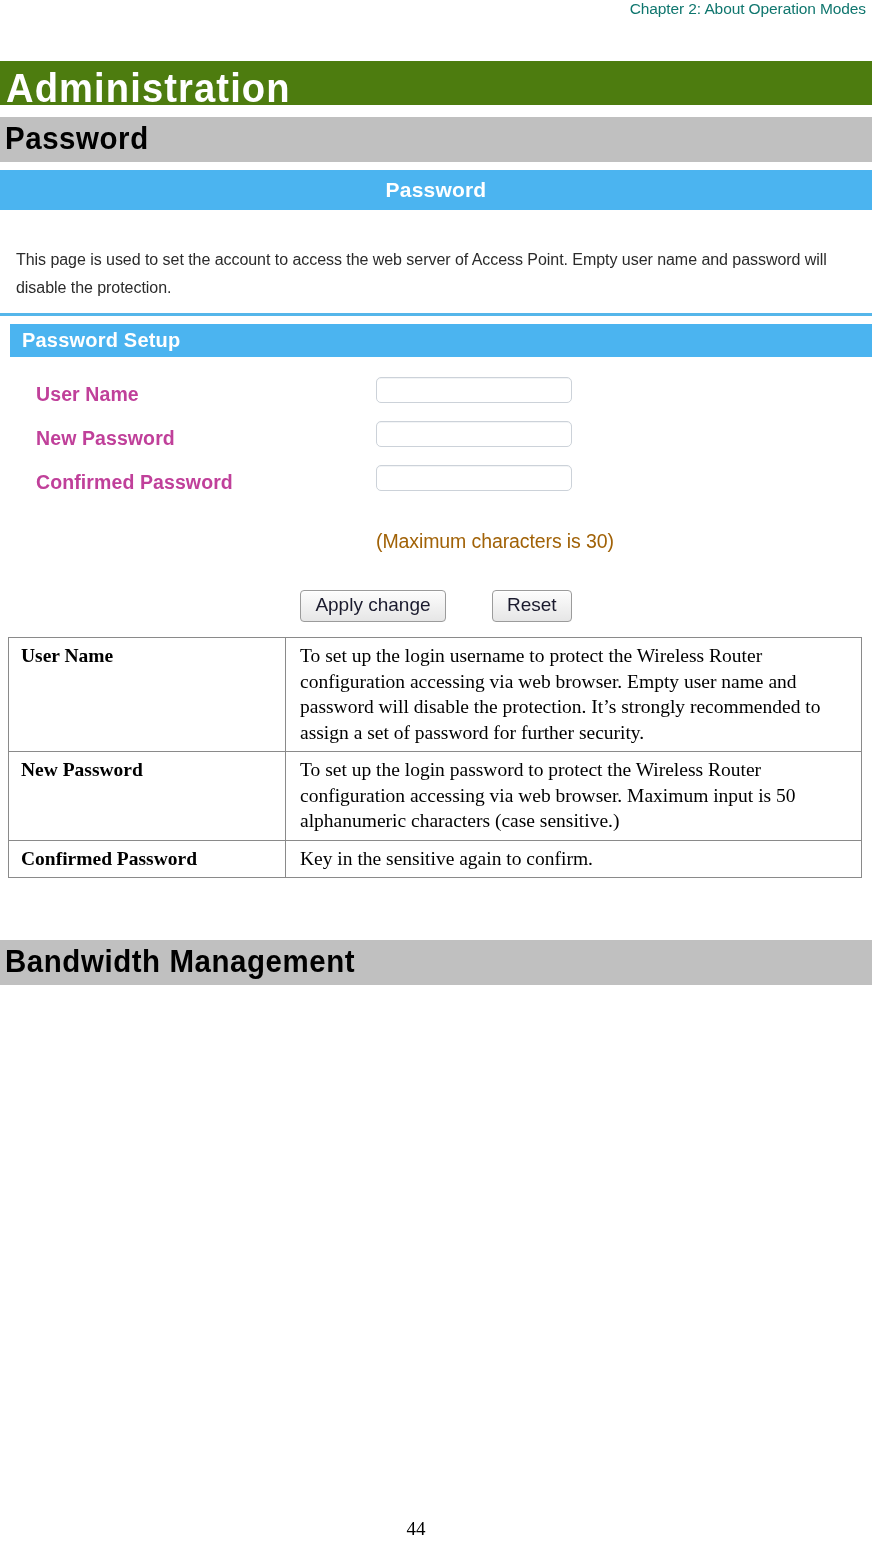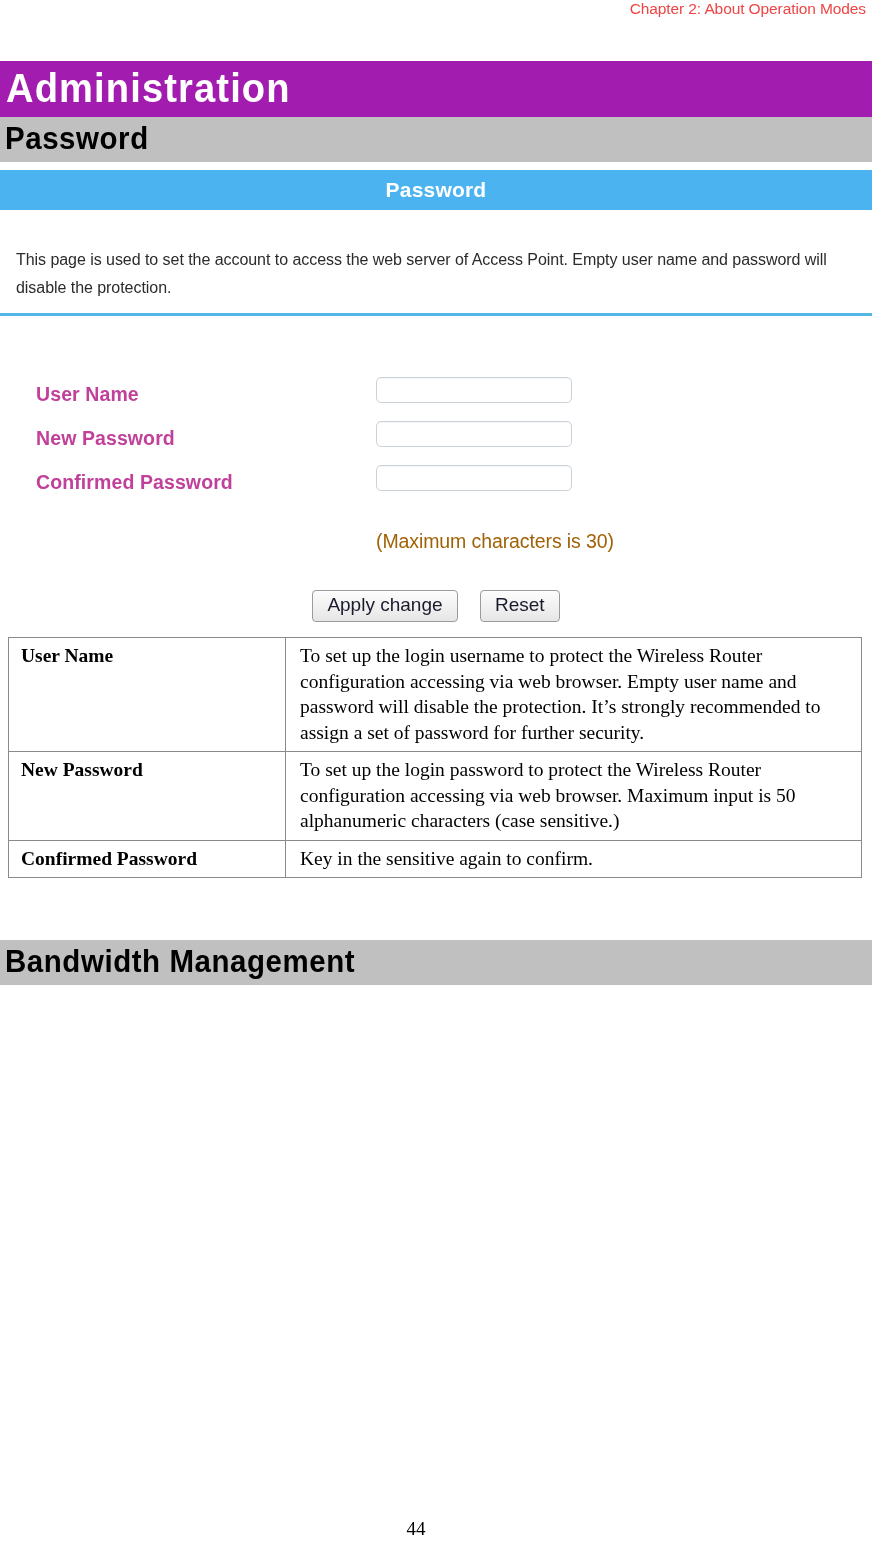--- a/index.html
+++ b/index.html
@@ -18,32 +18,32 @@
 
   
   .running-header {
     position: absolute;
     top: 0px;
     left: 0;
     width: 866px;
     text-align: right;
     font-family: "Liberation Sans", sans-serif;
     font-size: 15.5px;
-    color: #ef4444;
+    color: #0f766e;
     letter-spacing: -0.1px;
   }
 
   
   .banner-black {
     position: absolute;
     top: 61px;
     left: 0px;
     width: 872px;
-    height: 56px;
-    background: #a21caf;
+    height: 44px;
+    background: #4d7c0f;
     overflow: hidden;
   }
   .banner-black .banner-text {
     position: absolute;
     left: 6px;
     top: -2px;
     color: #ffffff;
     font-size: 41px;
     font-weight: bold;
     letter-spacing: 1.2px;
@@ -202,21 +202,21 @@
   }
   .btn {
     display: inline-block;
     background: linear-gradient(#fdfdfd, #e6e6e6);
     border: 1px solid #9b9b9b;
     border-radius: 4px;
     color: #1b1b2e;
     font-family: "Liberation Sans", sans-serif;
     font-size: 19px;
     padding: 3px 14px 5px 14px;
-    margin: 0 9px;
+    margin: 0 21px;
     box-shadow: inset 0 1px 0 #ffffff;
     cursor: pointer;
     line-height: 22px;
   }
 
   
   .desc-table {
     position: absolute;
     top: 637px;
     left: 8px;
@@ -270,20 +270,23 @@
 </div>
 
 <div class="shot">
 
   <div class="shot-titlebar">Password</div>
 
   <div class="shot-intro">This page is used to set the account to access the web server of Access Point. Empty user name and password will disable the protection.</div>
 
   <div class="shot-rule"></div>
 
+  <div class="shot-sectionbar">
+    <span>Password Setup</span>
+  </div>
 
   <div class="form-row" style="top:202px;">
     <div class="f-label">User Name</div>
     <input class="f-input" type="text" value="" style="">
   </div>
 
   <div class="form-row" style="top:246px;">
     <div class="f-label">New Password</div>
     <input class="f-input" type="text" value="" style="">
   </div>

